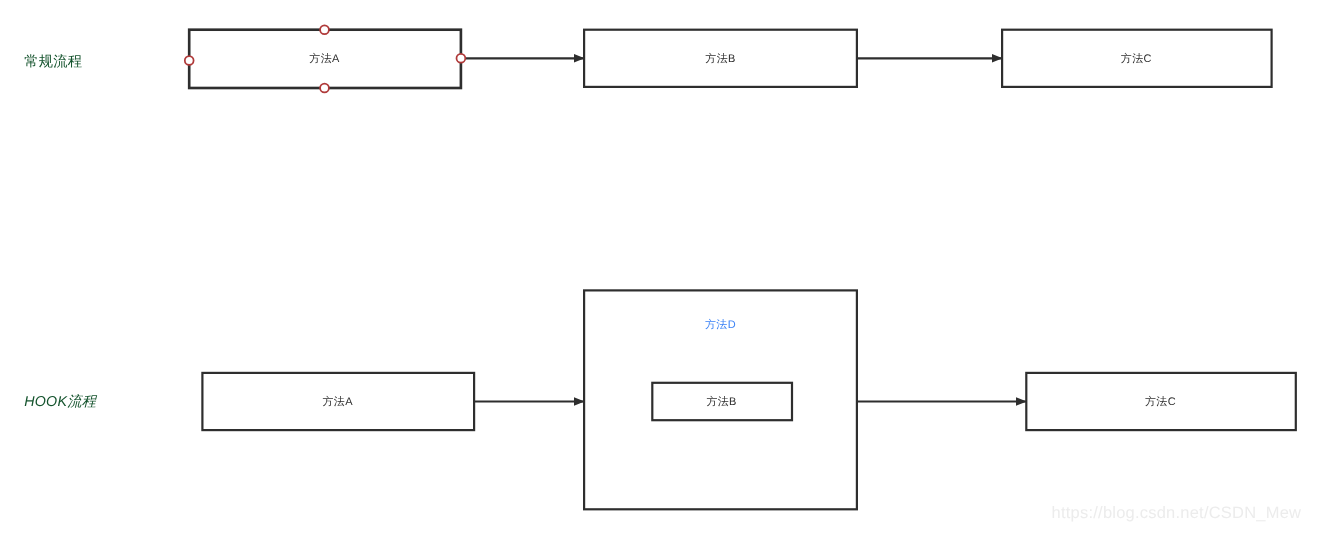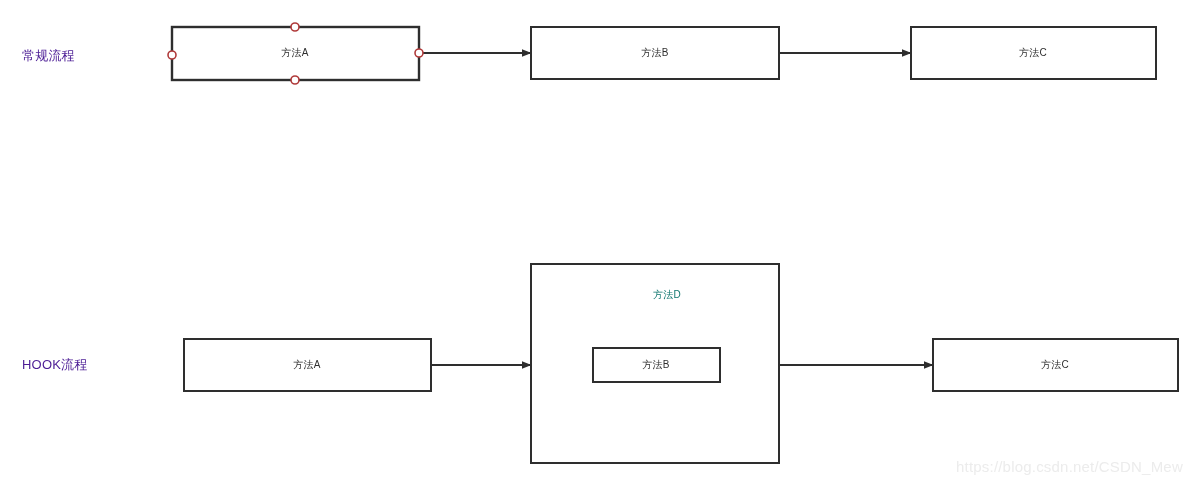--- a/index.html
+++ b/index.html
@@ -23,21 +23,21 @@
     position: absolute;
     left: 0;
     top: 0;
     width: 1200px;
     height: 487px;
     display: block;
   }
   .row-label {
     position: absolute;
     font-size: 13px;
-    color: #4c1d95;
+    color: #14532d;
     white-space: nowrap;
     letter-spacing: 0.2px;
   }
   .node-label {
     position: absolute;
     font-size: 10px;
     color: #2f2f2f;
     white-space: nowrap;
     text-align: center;
     transform: translate(-50%, -50%);
@@ -85,22 +85,22 @@
         <circle cx="419" cy="53" r="4" fill="#ffffff" stroke="#b03a3a" stroke-width="1.6"></circle>
         <circle cx="295" cy="80" r="4" fill="#ffffff" stroke="#b03a3a" stroke-width="1.6"></circle>
       </g>
   </svg>
 
   <div id="labels-layer">
       <div class="node-label" style="left: 295px; top: 53px; color: rgb(47, 47, 47);">方法A</div>
       <div class="node-label" style="left: 655px; top: 53px; color: rgb(47, 47, 47);">方法B</div>
       <div class="node-label" style="left: 1033px; top: 53px; color: rgb(47, 47, 47);">方法C</div>
       <div class="node-label" style="left: 307px; top: 365px; color: rgb(47, 47, 47);">方法A</div>
-      <div class="node-label" style="left: 655px; top: 295px; color: #0f766e; margin-left: 12px;">方法D</div>
+      <div class="node-label" style="left: 655px; top: 295px; color: #3b82f6;">方法D</div>
       <div class="node-label" style="left: 656px; top: 365px; color: rgb(47, 47, 47);">方法B</div>
       <div class="node-label" style="left: 1055px; top: 365px; color: rgb(47, 47, 47);">方法C</div>
       <div class="row-label" style="left: 22px; top: 47px;">常规流程</div>
-      <div class="row-label" style="left: 22px; top: 356px;">HOOK流程</div>
+      <div class="row-label" style="left: 22px; top: 356px; font-style: italic;">HOOK流程</div>
     </div>
 
   <div class="watermark" style="left: 956px; top: 458px;">https://blog.csdn.net/CSDN_Mew</div>
 
 </div>
 
 </body></html>

